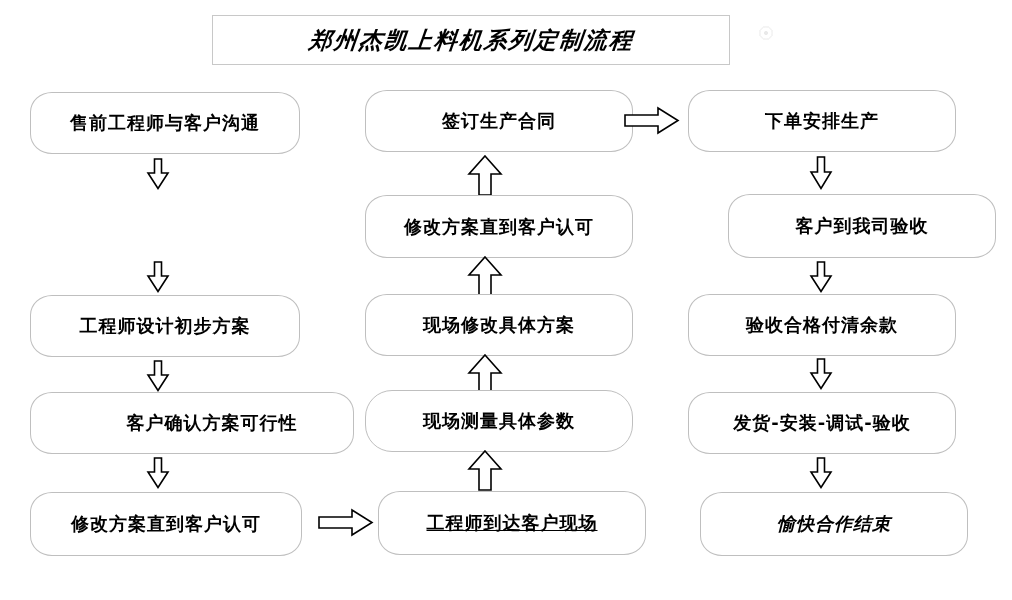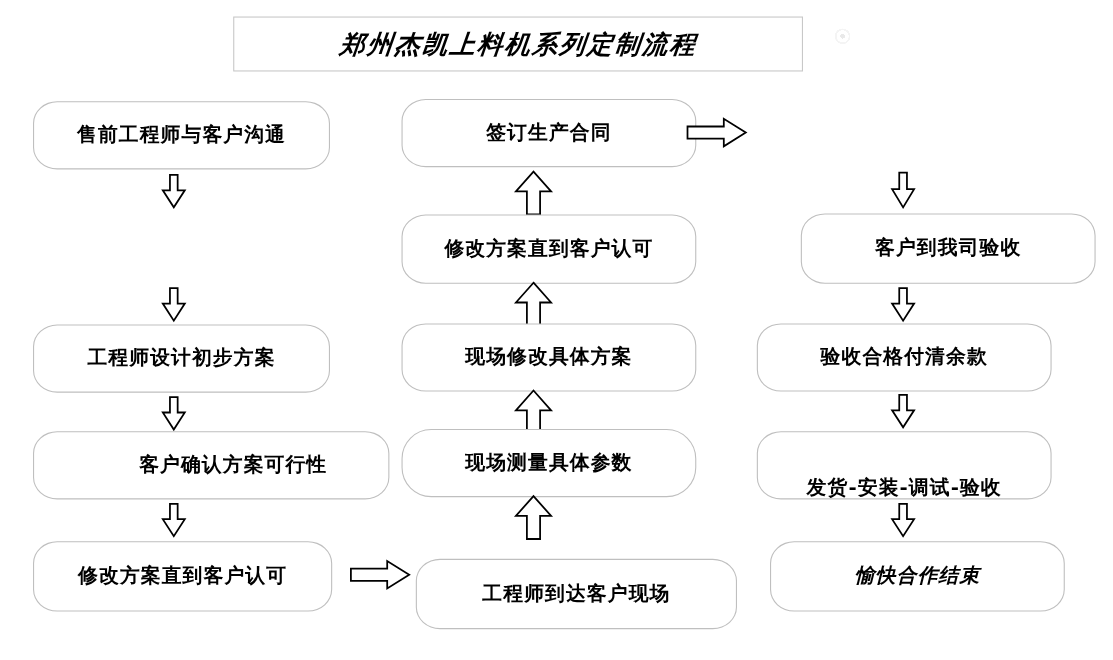--- a/index.html
+++ b/index.html
@@ -204,32 +204,35 @@
   </div>
 
   <div class="arrow" style="left:467px; top:450px;">
     <span>
       <svg width="36" height="42" viewBox="0 0 36 42">
         <polygon points="18,1 34,19 24,19 24,40 12,40 12,19 2,19"></polygon>
       </svg>
     </span>
   </div>
 
-  <div class="node" style="left:378px; top:508px; width:292px; height:64px;">
+  <div class="node" style="left:378px; top:491px; width:268px; height:64px;text-decoration:underline;">
     <span class="node-label">工程师到达客户现场</span>
   </div>
 
   <div class="arrow" style="left:624px; top:106px;">
     <span>
       <svg width="56" height="30" viewBox="0 0 56 30">
         <polygon points="1,9 34,9 34,2 54,14.5 34,27 34,20 1,20"></polygon>
       </svg>
     </span>
   </div>
 
+  <div class="node" style="left:688px; top:90px;  width:268px; height:62px;">
+    <span class="node-label">下单安排生产</span>
+  </div>
 
   <div class="arrow" style="left:809px; top:156px;">
     <span>
       <svg width="24" height="34" viewBox="0 0 24 34">
         <polygon points="8.5,1 15.5,1 15.5,16 22,16 12,32.5 2,16 8.5,16"></polygon>
       </svg>
     </span>
   </div>
 
   <div class="node" style="left:728px; top:194px; width:268px; height:64px;">
@@ -249,21 +252,21 @@
   </div>
 
   <div class="arrow" style="left:809px; top:358px;">
     <span>
       <svg width="24" height="32" viewBox="0 0 24 32">
         <polygon points="8.5,1 15.5,1 15.5,15 22,15 12,30.5 2,15 8.5,15"></polygon>
       </svg>
     </span>
   </div>
 
-  <div class="node" style="left:688px; top:392px; width:268px; height:62px;align-items:flex-end;">
+  <div class="node" style="left:688px; top:392px; width:268px; height:62px;">
     <span class="node-label">发货-安装-调试-验收</span>
   </div>
 
   <div class="arrow" style="left:809px; top:457px;">
     <span>
       <svg width="24" height="32" viewBox="0 0 24 32">
         <polygon points="8.5,1 15.5,1 15.5,15 22,15 12,30.5 2,15 8.5,15"></polygon>
       </svg>
     </span>
   </div>

